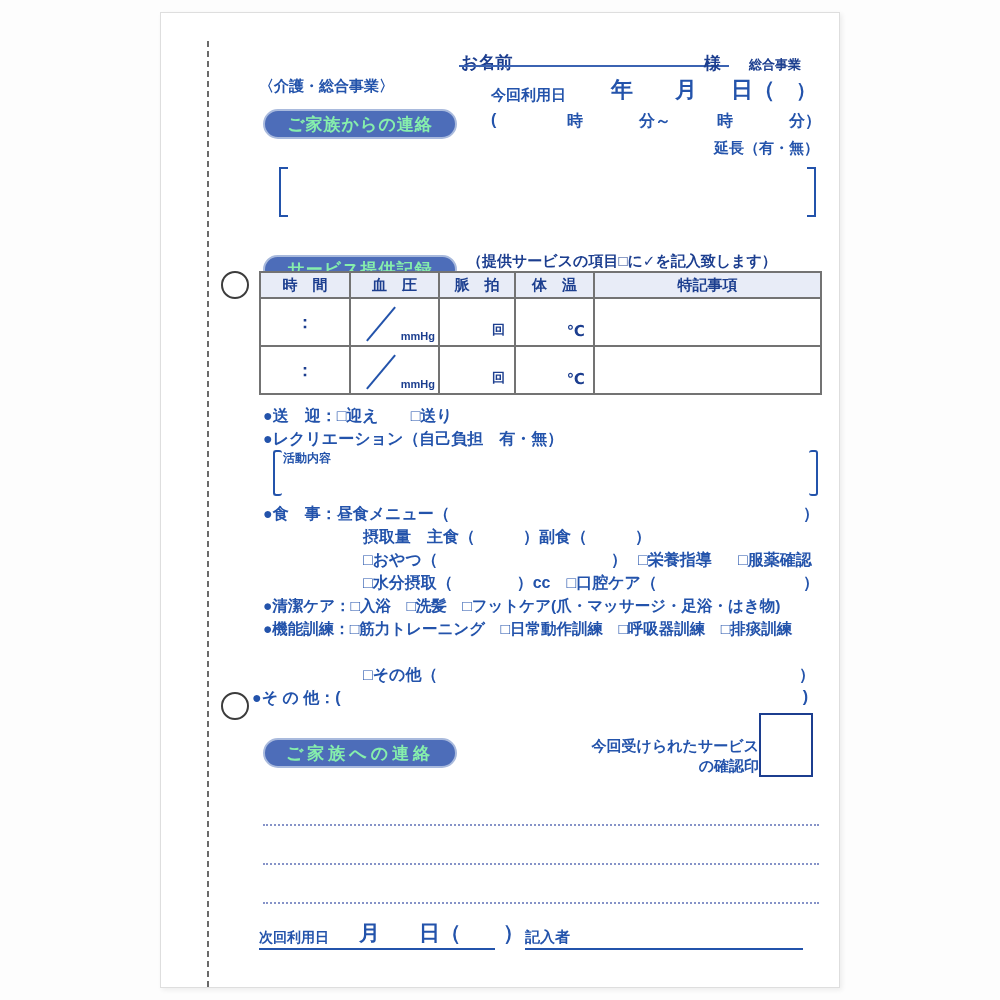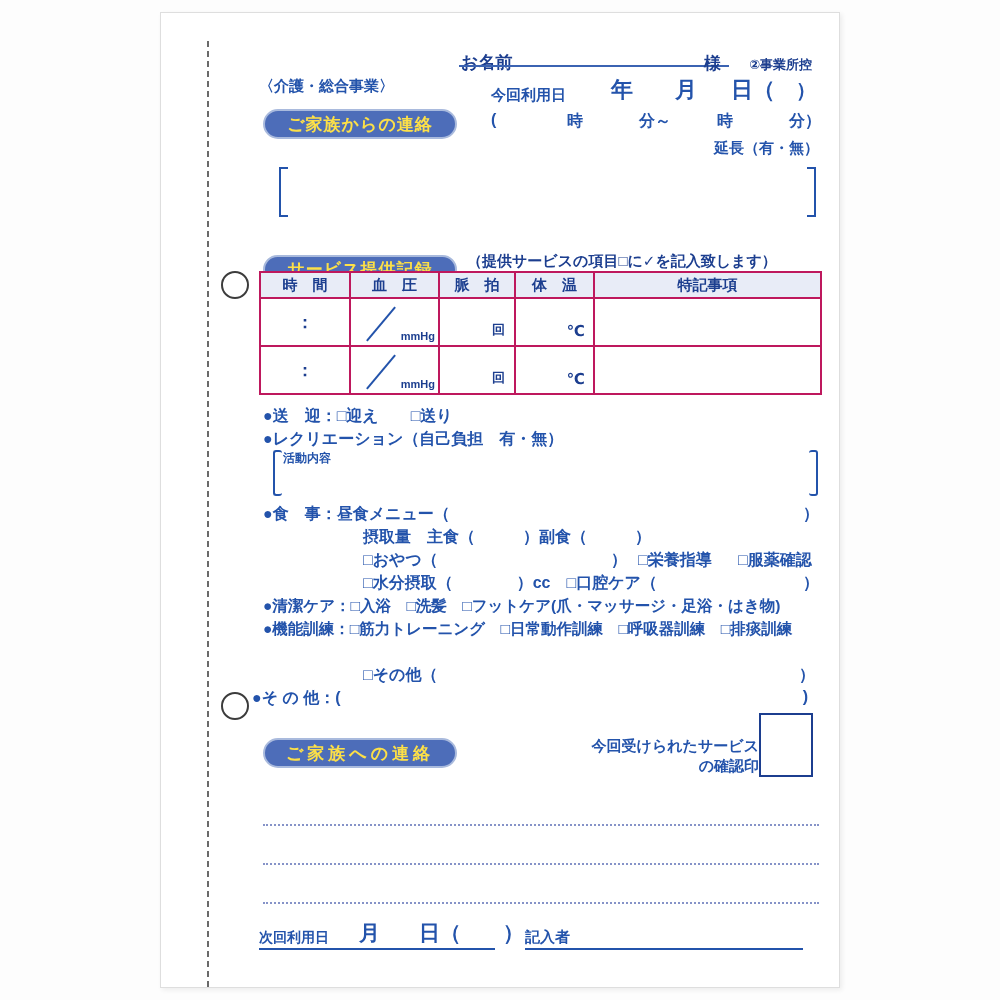--- a/index.html
+++ b/index.html
@@ -27,39 +27,39 @@
   .visit-label { left:330px; top:73px; font-size:15px; }
   .date-tok { top:62px; font-size:22px; }
   .tok-year { left:450px; } .tok-month { left:514px; } .tok-day { left:570px; }
   .tok-close { left:635px; font-size:20px; top:64px; }
   .time-tok { top:98px; font-size:16px; }
   .tt0 { left:330px; } .tt1 { left:406px; } .tt2 { left:478px; }
   .tt3 { left:556px; } .tt4 { left:628px; }
   .extension { left:528px; top:126px; width:130px; text-align:right; font-size:15px; }
 
   .pill { height:30px; width:194px; border-radius:16px; background:#4d6db9;
-    border:2px solid #a9badd; color:#fde047; display:flex; align-items:center;
+    border:2px solid #a9badd; color:#86efac; display:flex; align-items:center;
     justify-content:center; font-size:17px; font-weight:700; }
   .pill-family-from { left:102px; top:96px; letter-spacing:1px; }
   .pill-service { left:102px; top:242px; height:29px; letter-spacing:1px; }
   .pill-family-to { left:102px; top:725px; letter-spacing:4px; }
 
   .brk { width:9px; border-color:#2353ab; border-style:solid; border-width:0; }
   .brk-l { border-left-width:2px; border-top-width:2px; border-bottom-width:2px; }
   .brk-r { border-right-width:2px; border-top-width:2px; border-bottom-width:2px; }
   .note-brk { top:154px; height:50px; }
   .note-brk.brk-l { left:118px; } .note-brk.brk-r { left:646px; }
   .act-brk { top:437px; height:46px; border-radius:3px; }
   .act-brk.brk-l { left:112px; } .act-brk.brk-r { left:648px; }
   .activity-label { left:122px; top:437px; font-size:12px; }
 
   .instruction { left:306px; top:229px; font-size:15px; }
 
   table.vitals { left:98px; top:258px; border-collapse:collapse; table-layout:fixed; }
-  table.vitals th, table.vitals td { border:2px solid #be185d; padding:0; }
+  table.vitals th, table.vitals td { border:2px solid #737373; padding:0; }
   table.vitals th { height:26px; background:#e8ecf7; color:#1c3e8f;
     font-size:15px; font-weight:700; }
   table.vitals td { height:48px; position:relative; color:#1c3e8f; font-weight:700; }
   .c-time { width:90px; } .c-bp { width:89px; } .c-pulse { width:76px; }
   .c-temp { width:79px; } .c-notes { width:227px; }
   td.cell-time { text-align:center; font-size:17px; }
   .bp-slash { position:absolute; left:8px; top:24px; width:44px; height:0;
     border-top:2px solid #2353ab; transform:rotate(-50deg); }
   .unit-mmhg { position:absolute; right:3px; bottom:3px; font-size:11px; }
   .unit-kai { position:absolute; right:9px; bottom:6px; font-size:13px; }
@@ -104,21 +104,21 @@
 
 <div class="page">
 
   <div class="abs perforation"></div>
   <div class="abs hole hole1"></div>
   <div class="abs hole hole2"></div>
 
   <div class="abs name-label navy b">お名前</div>
   <div class="abs name-underline"></div>
   <div class="abs honorific navy b">様</div>
-  <div class="abs copy-label navy b">②事業所控</div>
+  <div class="abs copy-label navy b">総合事業</div>
 
   <div class="abs category blue b">〈介護・総合事業〉</div>
   <div class="abs visit-label blue b">今回利用日</div>
   <span class="abs date-tok tok-year blue b">年</span>
   <span class="abs date-tok tok-month blue b">月</span>
   <span class="abs date-tok tok-day blue b">日（</span>
   <span class="abs date-tok tok-close blue b">）</span>
   <span class="abs time-tok tt0 blue b">(</span>
   <span class="abs time-tok tt1 blue b">時</span>
   <span class="abs time-tok tt2 blue b">分～</span>

